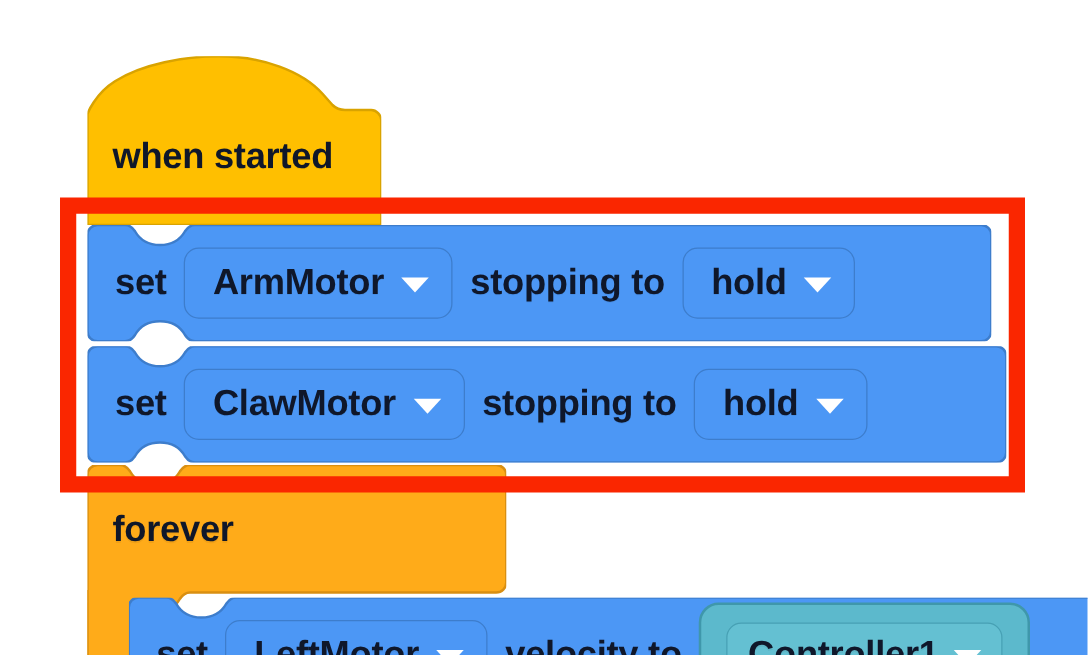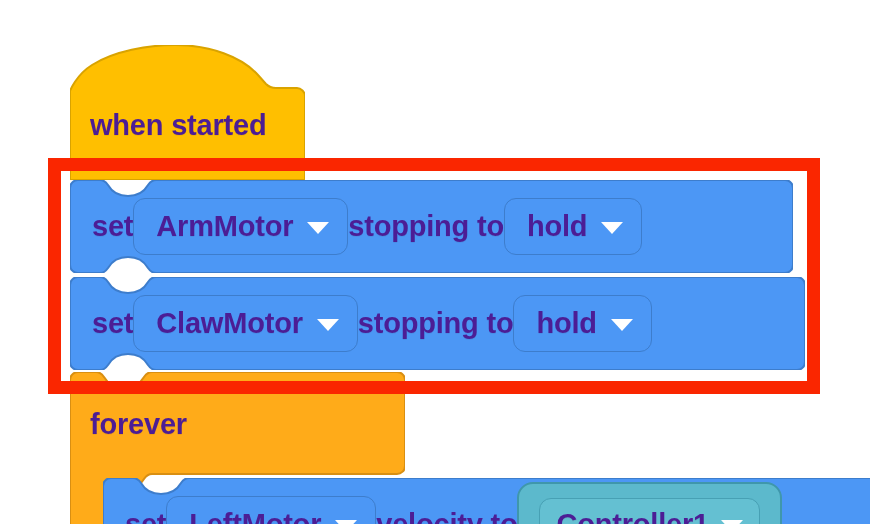--- a/index.html
+++ b/index.html
@@ -18,21 +18,21 @@
 
   #workspace {
     position: absolute;
     inset: 0;
     background: #ffffff;
     overflow: hidden;
   }
 
   
   .blk-label {
-    color: #4c1d95;
+    color: #0f172a;
     font-size: 29px;
     font-weight: bold;
     letter-spacing: -0.2px;
     white-space: nowrap;
     line-height: 1;
     text-shadow: 0 1px 0 rgba(0,0,0,0.06);
   }
 
   
   .hat-block {
@@ -56,21 +56,21 @@
     align-items: center;
     box-sizing: border-box;
   }
   .stack-svg { position: absolute; left: 0; top: 0; pointer-events: none; }
   .stack-inner {
     position: relative;
     display: flex;
     align-items: center;
     height: 100%;
     padding-left: 22px;
-    gap: 0;
+    gap: 14px;
   }
 
   
   .dropdown {
     display: inline-flex;
     align-items: center;
     gap: 14px;
     background: #4c97f5;
     border: 1.6px solid #3d7dcc;
     border-radius: 12px;

